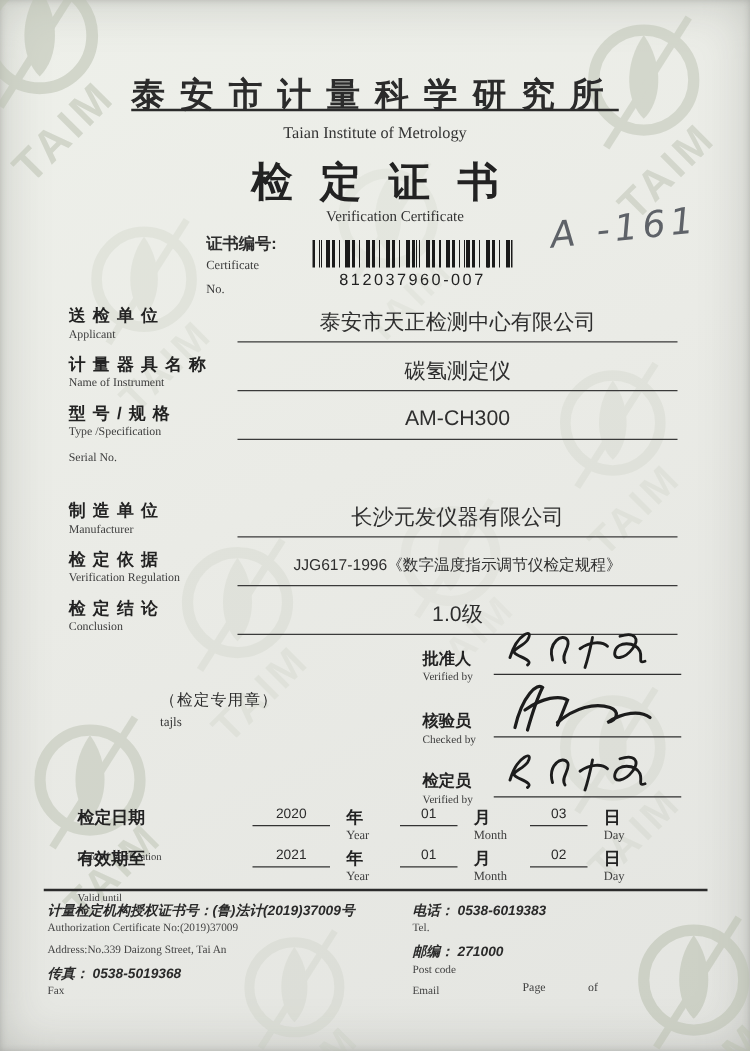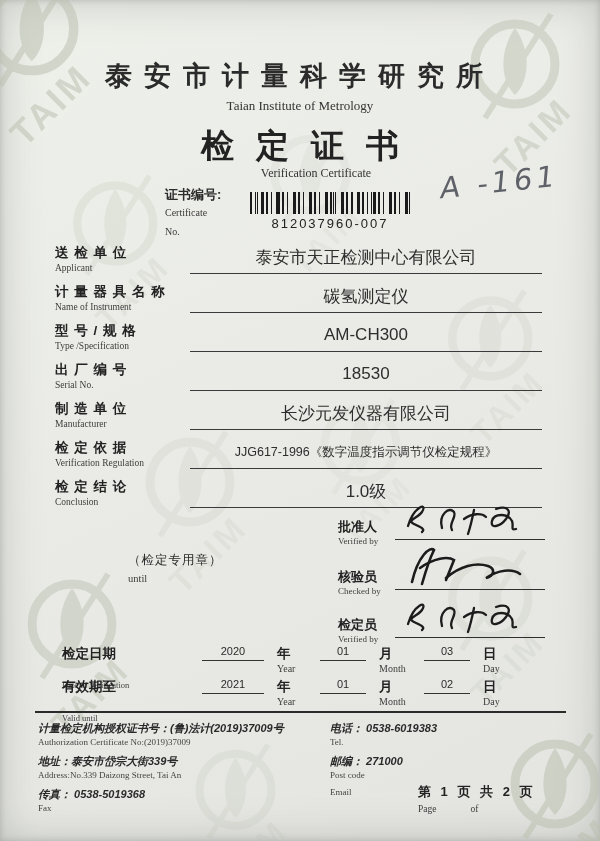--- a/index.html
+++ b/index.html
@@ -14,21 +14,21 @@
     box-shadow:inset 0 0 40px rgba(90,95,85,.28), inset 0 0 6px rgba(70,70,70,.25);
   }
   .wm{position:absolute;color:#bcc2b2;pointer-events:none;}
   .wm svg{display:block;}
   .wm .wm-text{font-family:"Liberation Sans",sans-serif;}
 
   .serif{font-family:"Liberation Serif","DejaVu Serif",serif;}
 
   
   #org-cn{position:absolute;top:58px;left:0;width:100%;text-align:center;
-    font-size:27px;font-weight:bold;letter-spacing:12px;color:#2b2b2b;}
+    font-size:27px;font-weight:bold;letter-spacing:12px;color:#2b2b2b;text-decoration:underline;}
   #org-en{position:absolute;top:98px;left:0;width:100%;text-align:center;
     font-size:13px;color:#333;}
   #title-cn{position:absolute;top:124px;left:0;width:100%;text-align:center;
     font-size:33px;font-weight:bold;letter-spacing:22px;text-indent:22px;color:#222;}
   #title-en{position:absolute;top:166px;left:16px;width:100%;text-align:center;
     font-size:12px;color:#333;}
 
   
   #certno{position:absolute;top:186px;left:165px;width:70px;color:#2c2c2c;}
   #certno .cn{font-size:13px;font-weight:bold;}
@@ -234,24 +234,22 @@
   </div>
   <div class="row" style="top: 319px;">
     <div class="lbl">
         <div class="lbl-cn">型 号 / 规 格</div>
       <div class="lbl-en serif">Type /Specification</div>
       </div>
     <div class="val">AM-CH300</div>
   </div>
   <div class="row" style="top: 358px;">
     <div class="lbl">
-        <div class="lbl-cn">出 厂 编 号</div>
       <div class="lbl-en serif">Serial No.</div>
       </div>
-    <div class="val">18530</div>
   </div>
   <div class="row" style="top: 397px;">
     <div class="lbl">
         <div class="lbl-cn">制 造 单 位</div>
       <div class="lbl-en serif">Manufacturer</div>
       </div>
     <div class="val">长沙元发仪器有限公司</div>
   </div>
   <div class="row" style="top: 436px;">
     <div class="lbl">
@@ -263,21 +261,21 @@
   <div class="row" style="top: 475px;">
     <div class="lbl">
         <div class="lbl-cn">检 定 结 论</div>
       <div class="lbl-en serif">Conclusion</div>
       </div>
     <div class="val">1.0级</div>
   </div>
 
   <div id="stamp">
     <div class="cn">（检定专用章）</div>
-    <div class="en serif">until</div>
+    <div class="en serif">tajls</div>
   </div>
 
   <div class="sig-row" style="top:500px">
     <div class="lbl">
         <div class="lbl-cn">批准人</div>
       <div class="lbl-en serif">Verified by</div>
       </div>
     <div class="line"></div>
     <svg class="sig" width="130" height="40" viewBox="0 0 130 40">
         <use href="#sigA"></use>
@@ -348,21 +346,20 @@
   </div>
 
   <div id="footer-sep"></div>
 
   <div id="f-left" class="f-col">
     <div class="f-pair">
         <div class="f-cn">计量检定机构授权证书号：(鲁)法计(2019)37009号</div>
       <div class="f-en serif">Authorization Certificate No:(2019)37009</div>
       </div>
     <div class="f-pair">
-        <div class="f-cn">地址：泰安市岱宗大街339号</div>
       <div class="f-en serif">Address:No.339 Daizong Street, Tai An</div>
       </div>
     <div class="f-pair">
         <div class="f-cn">传真： 0538-5019368</div>
       <div class="f-en serif">Fax</div>
       </div>
   </div>
 
   <div id="f-right" class="f-col">
     <div class="f-pair">
@@ -372,17 +369,16 @@
     <div class="f-pair">
         <div class="f-cn">邮编： 271000</div>
       <div class="f-en serif">Post code</div>
       </div>
     <div class="f-pair">
       <div class="f-en serif">Email</div>
       </div>
   </div>
 
   <div id="pageline">
-    <div class="cn">第 1 页 共 2 页</div>
     <div class="en serif"><span>Page</span><span class="of">of</span></div>
   </div>
 
 </div>
 
 </body></html>

